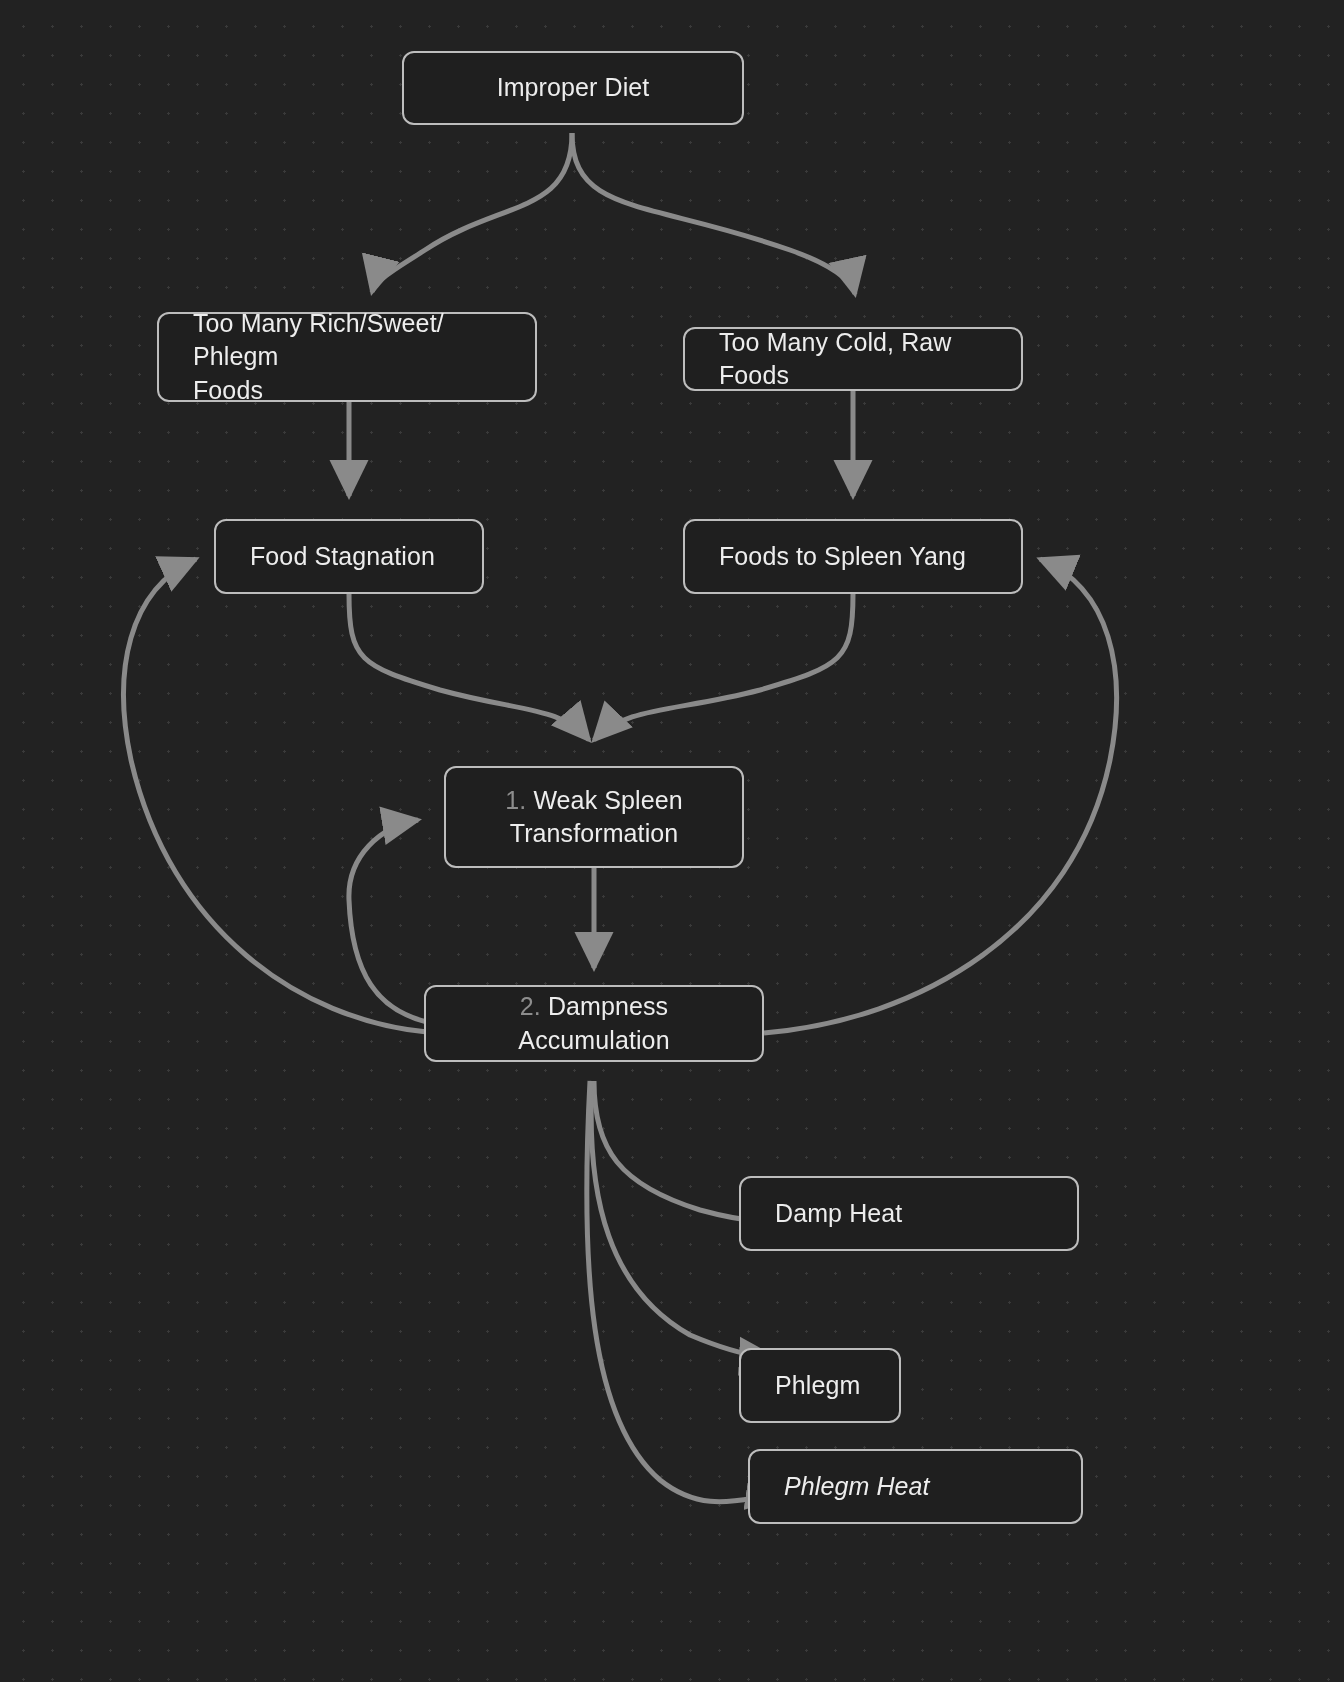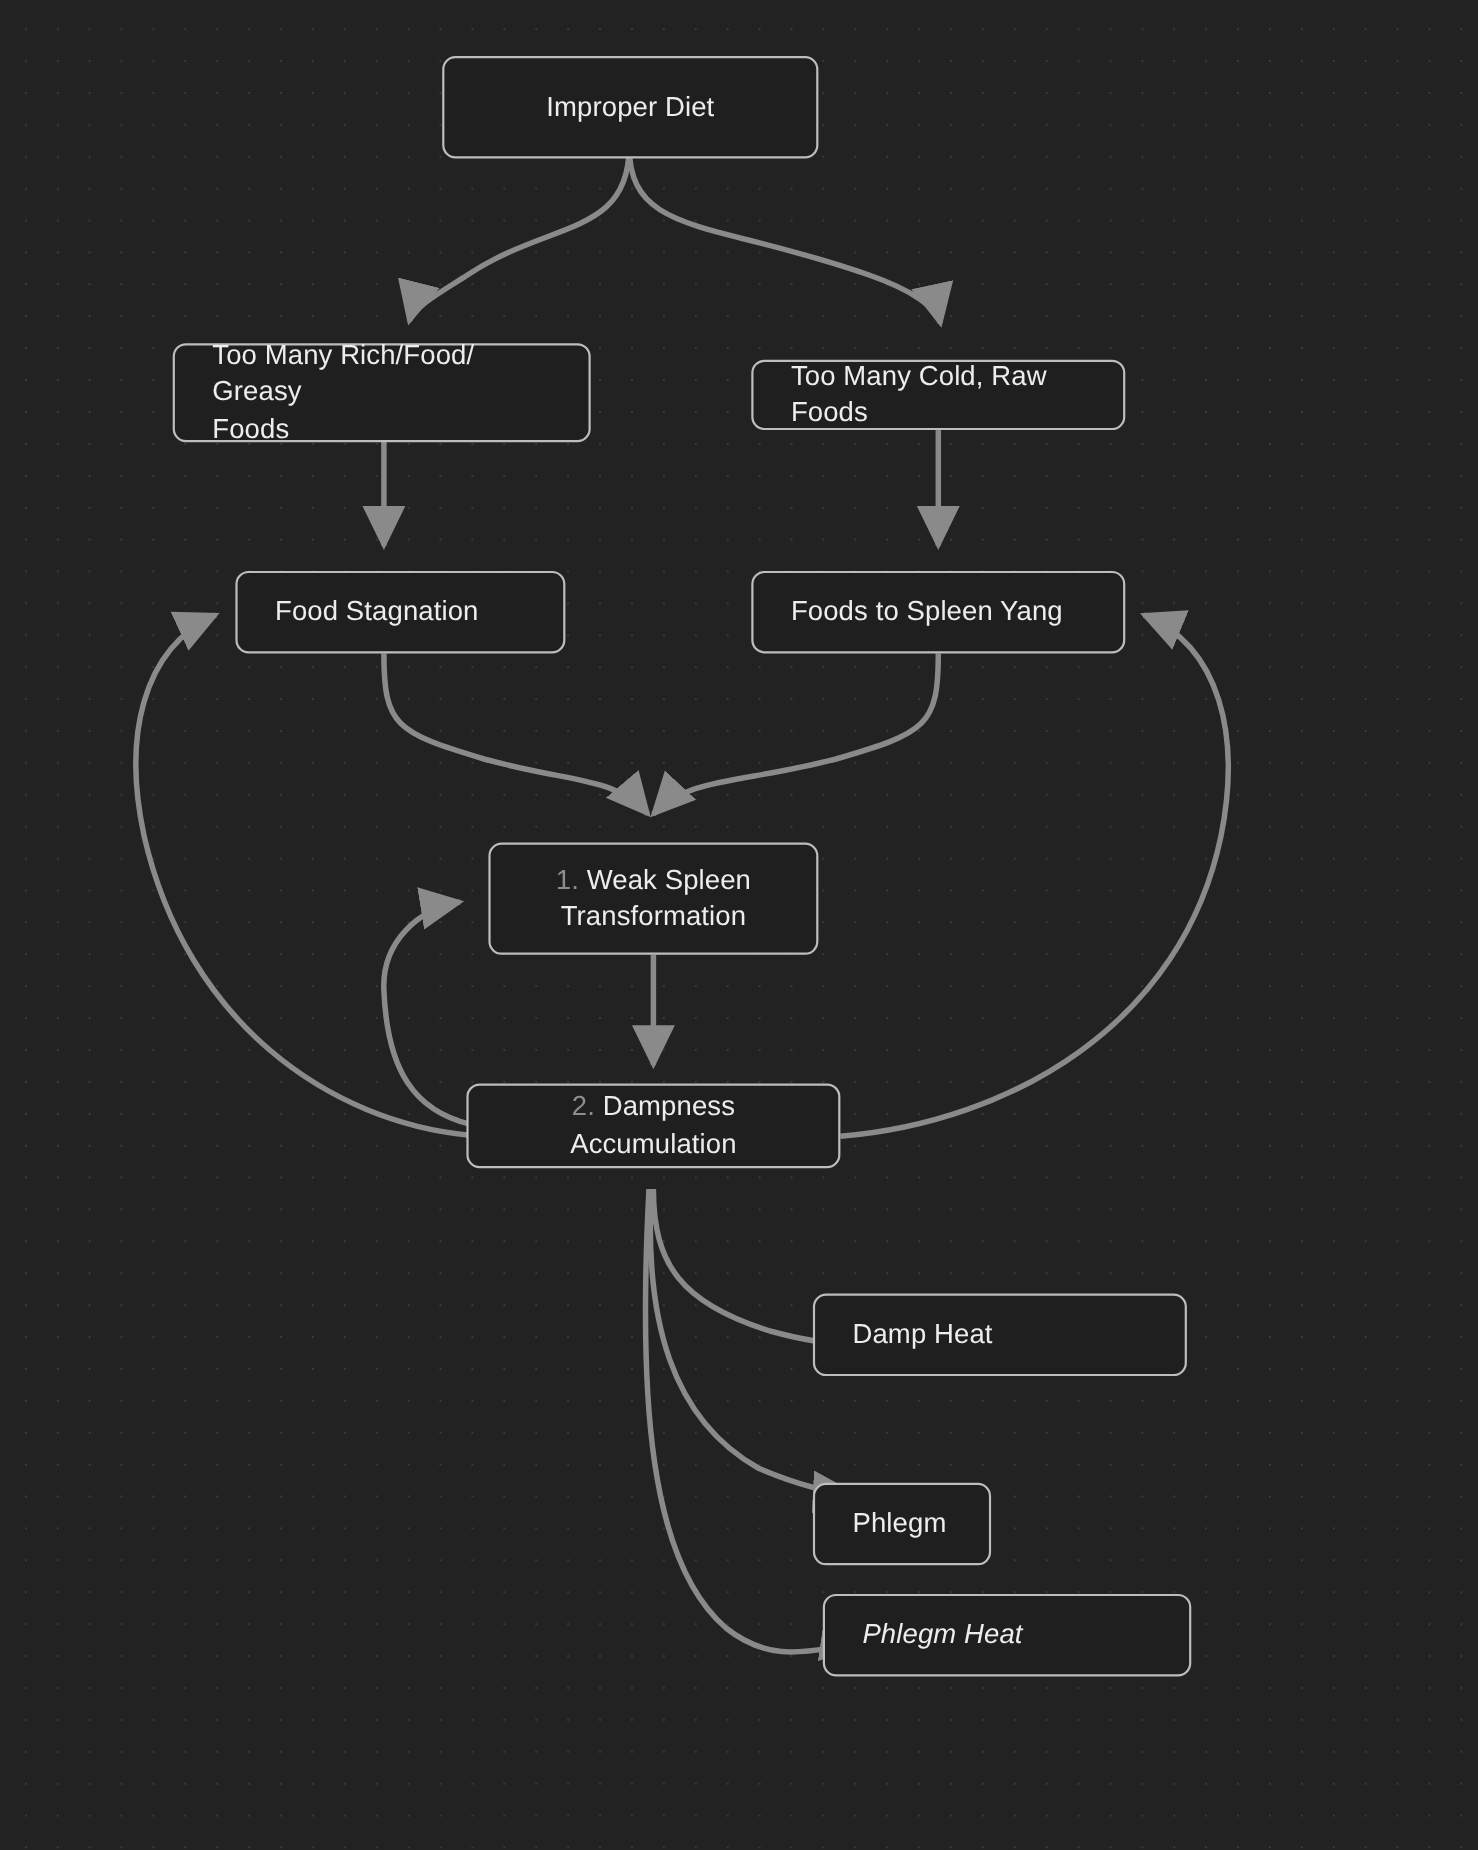--- a/index.html
+++ b/index.html
@@ -90,40 +90,40 @@
 
     <path class="edge-path" marker-end="url(#ah)" d="M 764,1033 C 920,1020 1075,930 1110,760 C 1128,670 1110,588 1040,559"></path>
 
     <path class="edge-path" marker-end="url(#ah)" d="M 594,1081 C 594,1150 620,1185 700,1210 C 740,1221 760,1222 775,1222"></path>
 
     <path class="edge-path" marker-end="url(#ah)" d="M 592,1081 C 586,1200 610,1290 690,1335 C 730,1352 755,1357 775,1358"></path>
 
     <path class="edge-path" marker-end="url(#ah)" d="M 590,1081 C 580,1270 590,1420 660,1480 C 710,1520 755,1492 782,1496"></path>
   </svg>
 
-  <div class="node center" style="left:402px; top:51px; width:342px; height:93px;">
+  <div class="node center" style="left:402px; top:51px; width:342px; height:74px;">
     <span class="inner">
       <span class="lbl">Improper Diet</span>
     </span>
   </div>
 
   <div class="node" style="left:157px; top:312px; width:380px; height:90px;">
     <span class="inner">
-      <span class="lbl">Too Many Rich/Food/ Greasy</span><br>
+      <span class="lbl">Too Many Rich/Sweet/ Phlegm</span><br>
       <span class="lbl">Foods</span>
     </span>
   </div>
 
   <div class="node" style="left:683px; top:327px; width:340px; height:64px;">
     <span class="inner">
       <span class="lbl">Too Many Cold, Raw Foods</span>
     </span>
   </div>
 
-  <div class="node" style="left:214px; top:519px; width:300px; height:75px;">
+  <div class="node" style="left:214px; top:519px; width:270px; height:75px;">
     <span class="inner">
       <span class="lbl">Food Stagnation</span>
     </span>
   </div>
 
   <div class="node" style="left:683px; top:519px; width:340px; height:75px;">
     <span class="inner">
       <span class="lbl">Foods to Spleen Yang</span>
     </span>
   </div>

